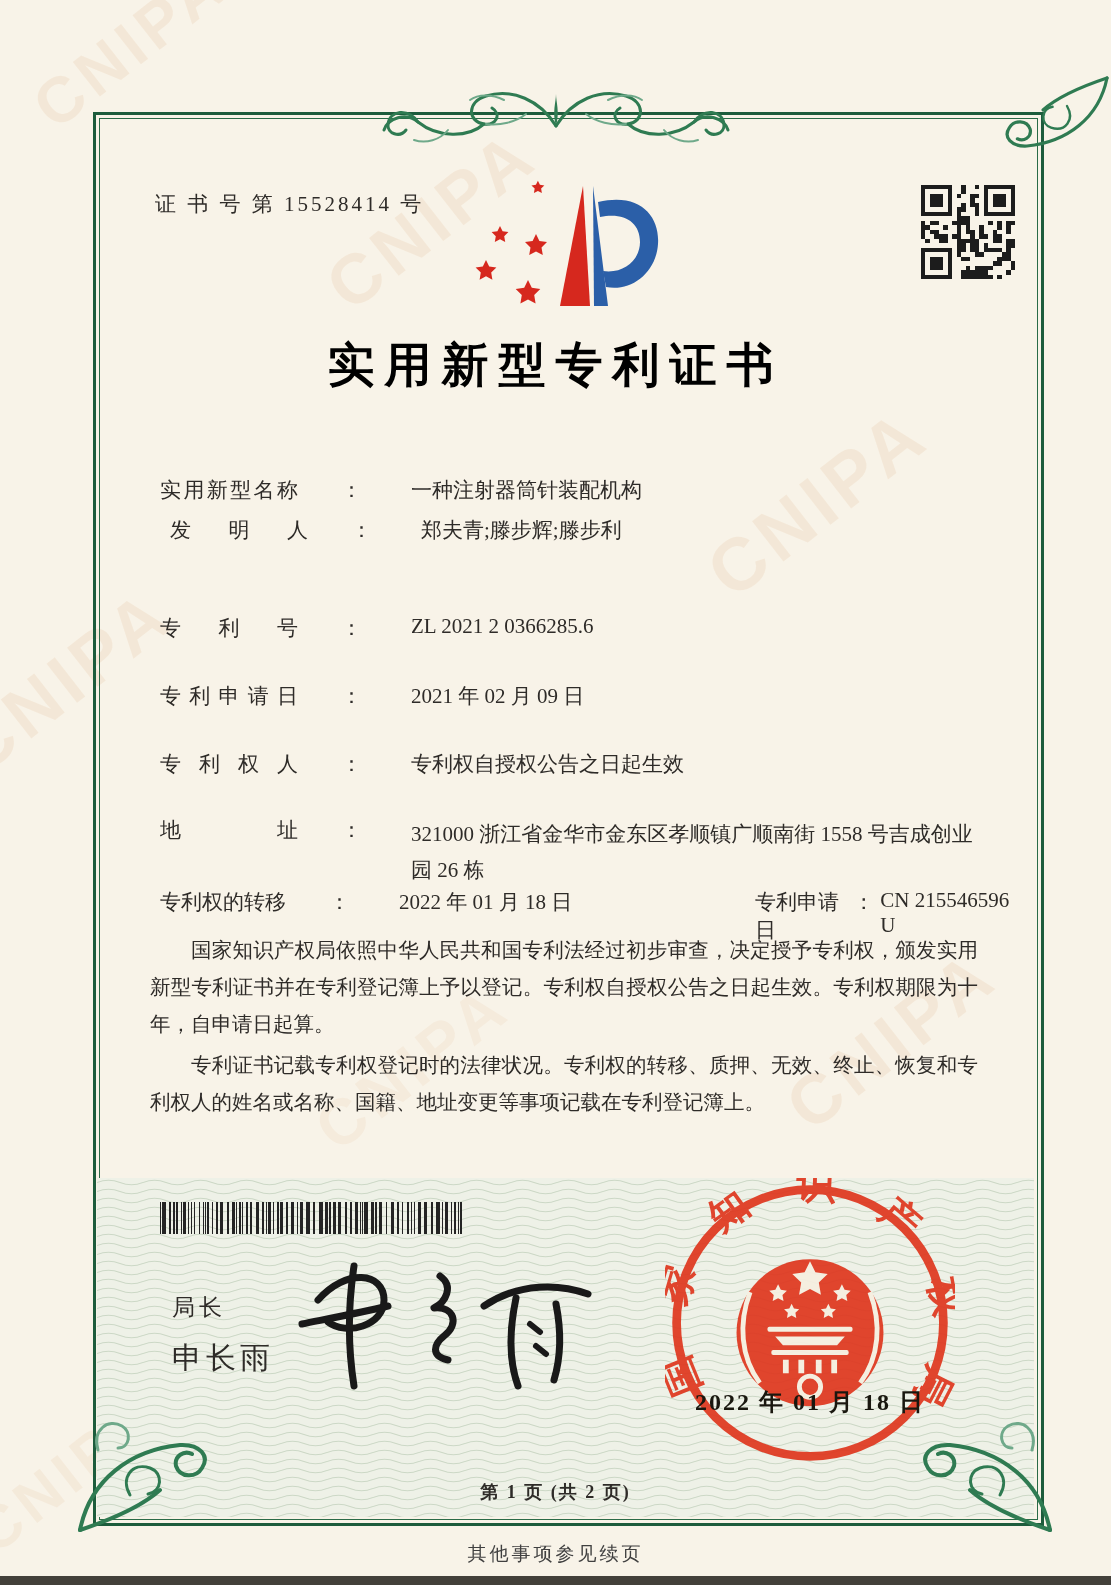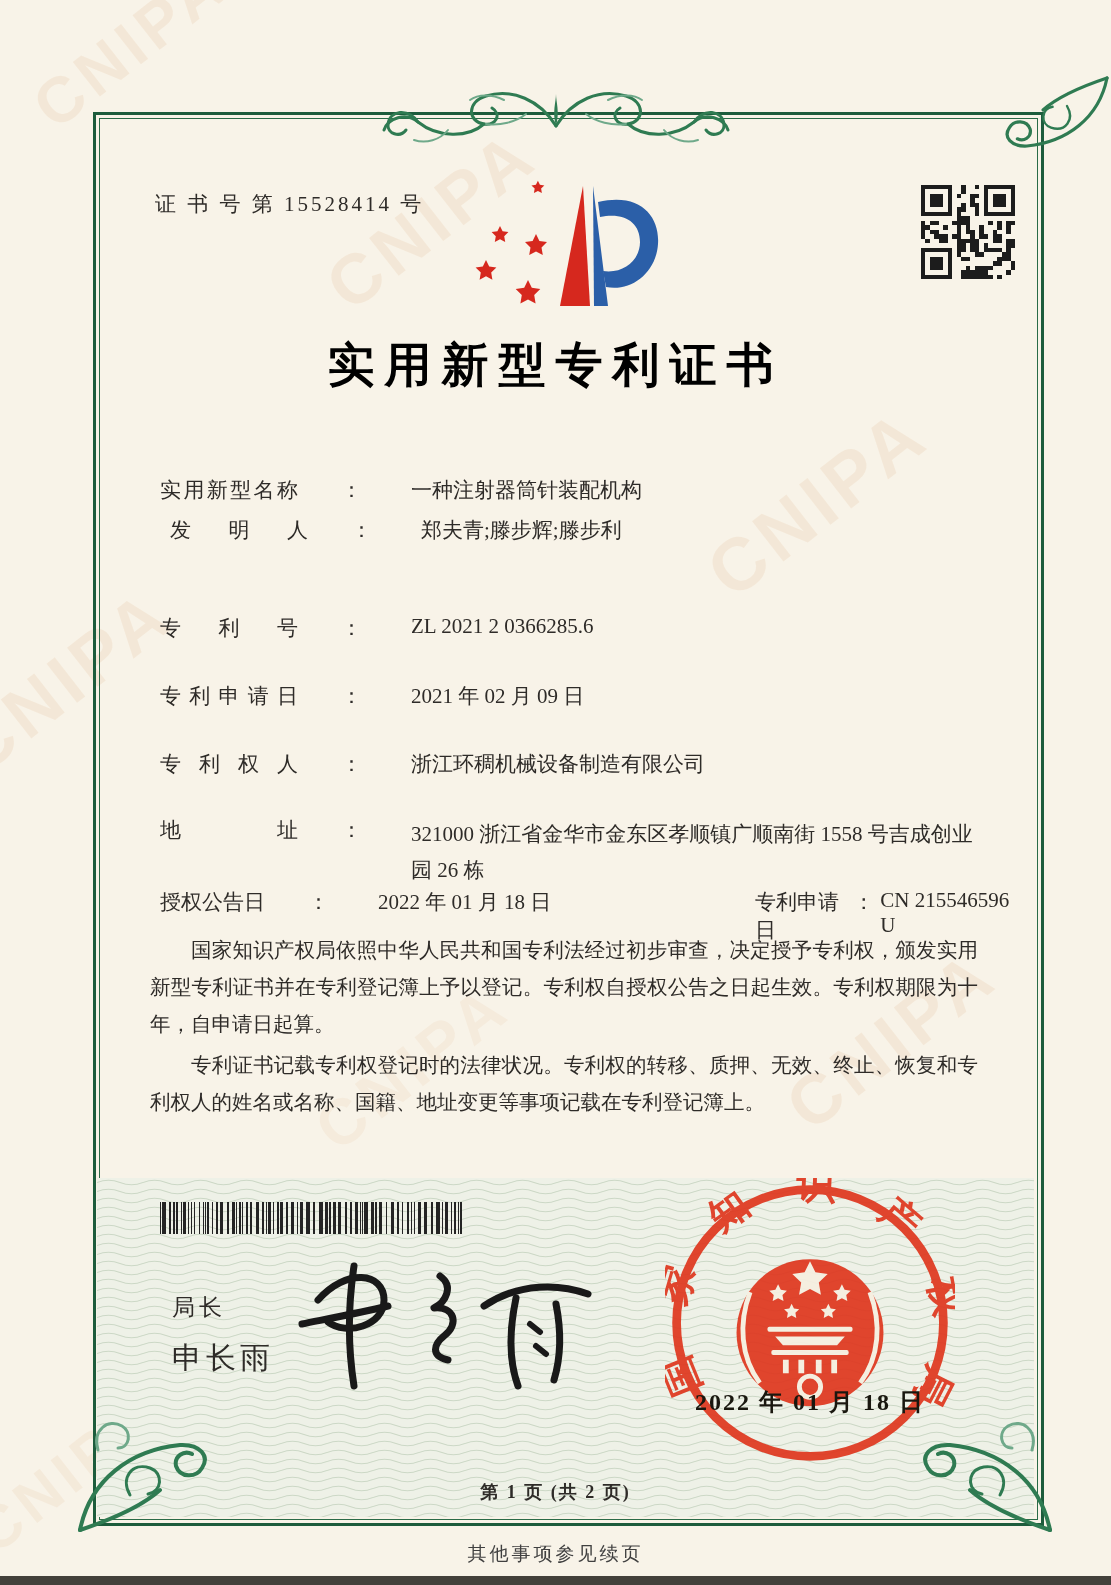--- a/index.html
+++ b/index.html
@@ -291,29 +291,29 @@
     <span class="fval">ZL 2021 2 0366285.6</span>
   </div>
   <div class="frow" style="top:682px;">
     <span class="flabel">专利申请日</span>
       <span>：</span>
     <span class="fval">2021 年 02 月 09 日</span>
   </div>
   <div class="frow" style="top:750px;">
     <span class="flabel">专利权人</span>
       <span>：</span>
-    <span class="fval">浙江环稠机械设备制造有限公司</span>
+    <span class="fval">专利权自授权公告之日起生效</span>
   </div>
   <div class="frow" style="top:816px;">
     <span class="flabel">地址</span>
       <span>：</span>
     <span class="fval addr-val">321000 浙江省金华市金东区孝顺镇广顺南街 1558 号吉成创业园 26 栋</span>
   </div>
   <div class="frow" style="top:888px;width:860px;">
-    <span>授权公告日</span>
+    <span>专利权的转移</span>
       <span>：</span>
     <span class="fval">2022 年 01 月 18 日</span>
     <span class="grant2">
       <span>专利申请日</span>
         <span>：</span>
       <span class="fval">CN 215546596 U</span>
     </span>
   </div>
 
   <div class="paras">

